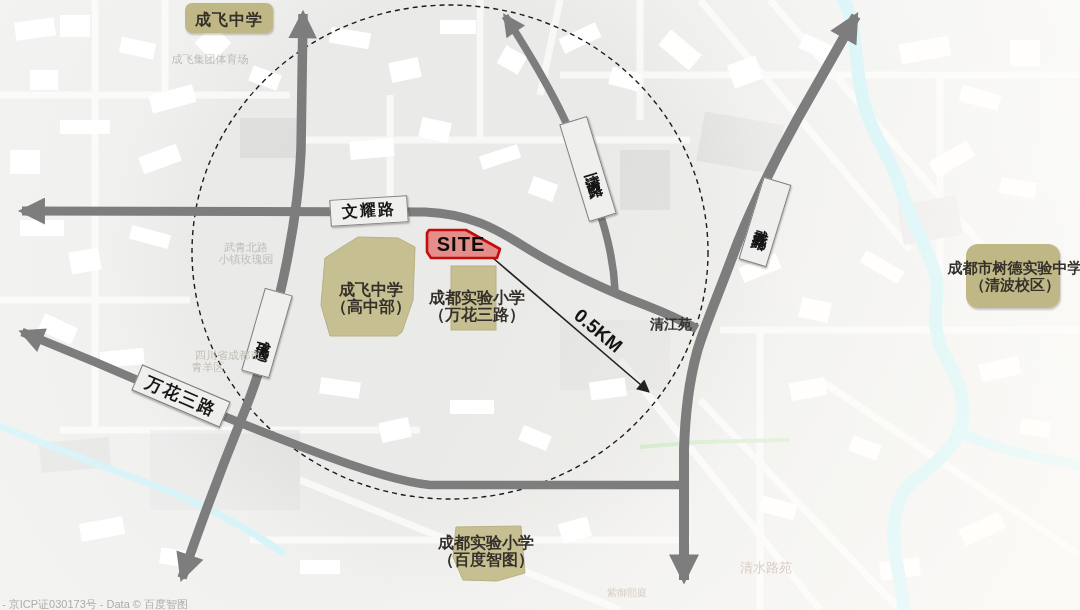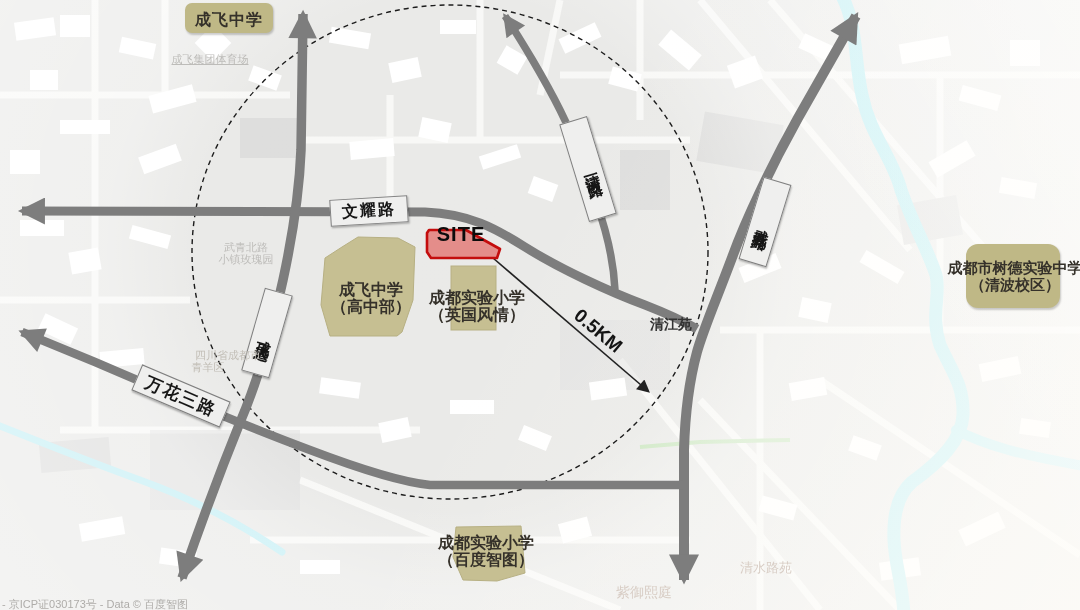--- a/index.html
+++ b/index.html
@@ -185,52 +185,52 @@
 
   <div class="lbl tanbox" style="left:229px;top:18px;width:88px;height:30px;"></div>
   <div class="lbl schooltext" style="left:229px;top:19px;font-size:16px;letter-spacing:1px;">成飞中学</div>
 
   <div class="lbl roadbox hbox" style="left:369px;top:211px;width:76px;height:25px;transform:translate(-50%,-50%) rotate(-3.5deg);">文耀路</div>
   <div class="lbl roadbox hbox" style="left:181px;top:396px;width:94px;height:26px;font-size:17px;transform:translate(-50%,-50%) rotate(23deg);">万花三路</div>
   <div class="lbl roadbox vbox" style="left:267px;top:333px;width:27px;height:84px;transform:translate(-50%,-50%) rotate(16deg);">成飞大道</div>
   <div class="lbl roadbox vbox" style="left:588px;top:169px;width:27px;height:100px;transform:translate(-50%,-50%) rotate(-17deg);">清河一支路</div>
   <div class="lbl roadbox vbox" style="left:765px;top:222px;width:27px;height:84px;transform:translate(-50%,-50%) rotate(17deg);">武青北路</div>
 
-  <div class="lbl sitetext" style="left:461px;top:234px;">SITE</div>
+  <div class="lbl sitetext" style="left:461px;top:244px;">SITE</div>
 
   <div class="lbl dimtext" style="left:598px;top:331px;transform:translate(-50%,-50%) rotate(40deg);">0.5KM</div>
 
   <div class="lbl schooltext" style="left:371px;top:298px;">
     <span>成飞中学</span>
     <span>（高中部）</span>
   </div>
   <div class="lbl schooltext" style="left:477px;top:306px;">
     <span>成都实验小学</span>
-    <span>（英国风情）</span>
+    <span>（万花三路）</span>
   </div>
   <div class="lbl schooltext" style="left:486px;top:551px;">
     <span>成都实验小学</span>
     <span>（百度智图）</span>
   </div>
 
   <div class="lbl tanbox" style="left:1013px;top:276px;width:94px;height:64px;border-radius:12px;"></div>
   <div class="lbl schooltext" style="left:1015px;top:277px;font-size:15px;line-height:17px;">
     <span>成都市树德实验中学</span>
     <span>（清波校区）</span>
   </div>
 
   <div class="lbl" style="left:671px;top:277px;font-size:14px;color:#333;font-weight:600;margin-top:48px;">清江苑</div>
 
-  <div class="lbl fade" style="left:210px;top:59px;text-decoration:underline;">成飞集团体育场</div>
+  <div class="lbl fade" style="left:210px;top:59px;">成飞集团体育场</div>
   <div class="lbl fade" style="left:246px;top:253px;">
     <span style="display:block;">武青北路</span>
     <span style="display:block;">小镇玫瑰园</span>
   </div>
   <div class="lbl fade" style="left:208px;top:361px;color:#c2beb6;">
     <span style="display:block;margin-left:40px;">四川省成都市</span>
     <span style="display:block;">青羊区</span>
   </div>
   <div class="lbl fade fadepink" style="left:766px;top:568px;font-size:13px;">清水路苑</div>
-  <div class="lbl fade fadepink" style="left:644px;top:593px;font-size:14px;">紫御熙庭</div>
+  <div class="lbl fade fadepink" style="left:627px;top:593px;font-size:10px;">紫御熙庭</div>
 
   <div class="attrib">- 京ICP证030173号 - Data © 百度智图</div>
 
 </div>
 
 </body></html>

